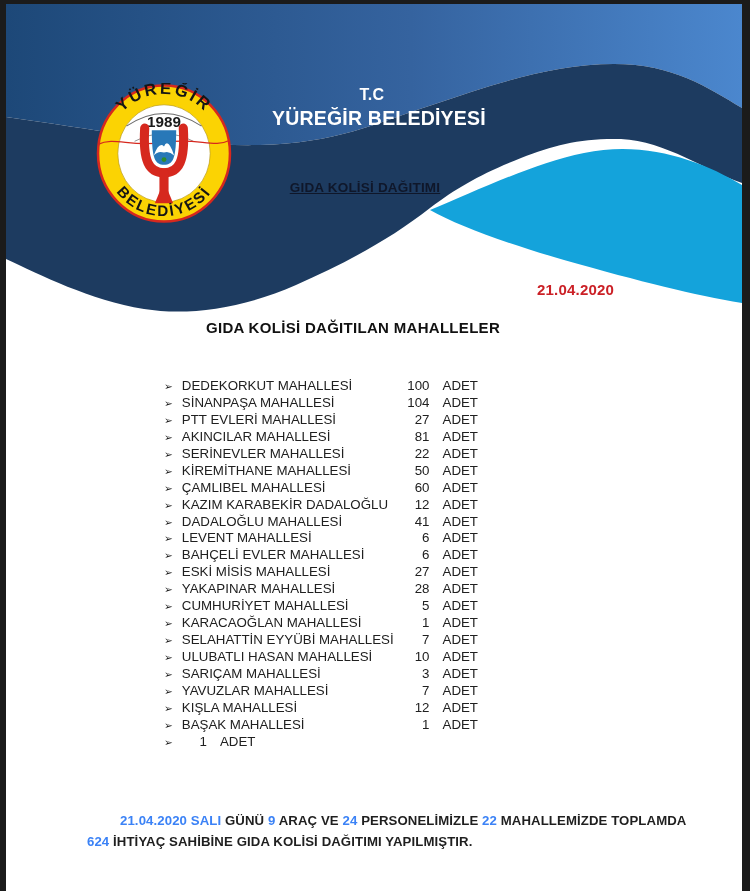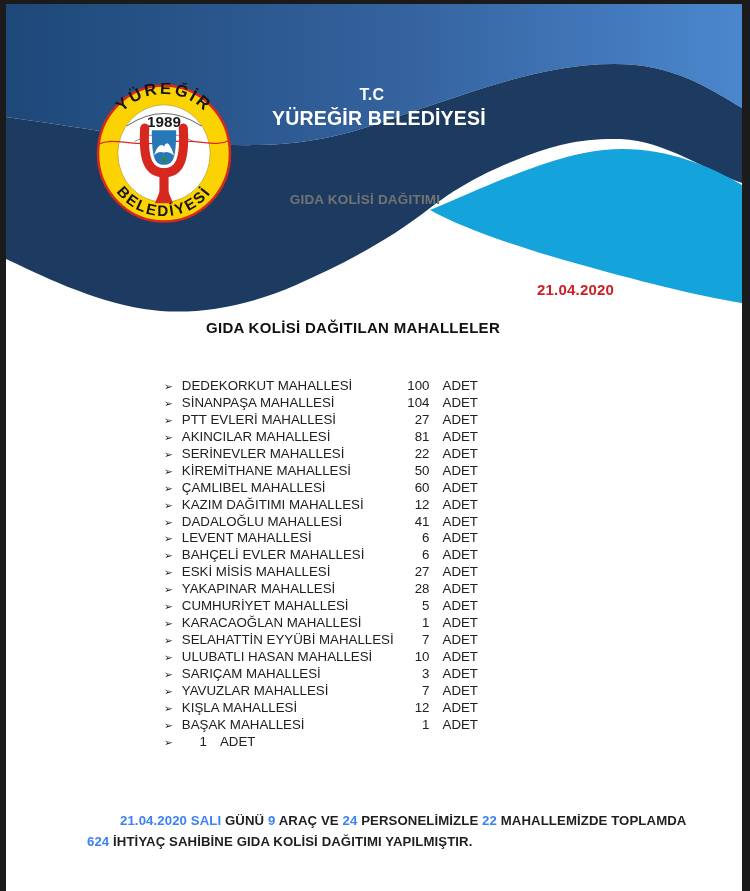--- a/index.html
+++ b/index.html
@@ -13,22 +13,22 @@
     position:absolute;left:6px;top:4px;width:736px;height:887px;
     background:#ffffff;overflow:hidden;
   }
   .hero{position:absolute;left:0;top:0;width:736px;height:315px;}
   .hero svg{display:block;}
   .abs{position:absolute;}
   .org1{left:266px;top:82px;width:200px;text-align:center;
     color:#fff;font-weight:700;font-size:16px;letter-spacing:.3px;}
   .org2{left:266px;top:103px;width:200px;text-align:center;
     color:#fff;font-weight:700;font-size:19.5px;letter-spacing:.2px;white-space:nowrap;}
-  .subtitle{left:259px;top:188px;width:200px;text-align:center;
-    color:#737373;font-weight:700;font-size:13.5px;letter-spacing:.2px;white-space:nowrap;}
+  .subtitle{left:259px;top:176px;width:200px;text-align:center;
+    color:#0f172a;font-weight:700;font-size:13.5px;letter-spacing:.2px;white-space:nowrap;text-decoration:underline;}
   .date{left:531px;top:277px;color:#cb2026;font-weight:700;font-size:15px;letter-spacing:.2px;}
   .logo-box{left:90px;top:79px;width:136px;height:141px;}
   .section-title{left:200px;top:315px;color:#111;font-weight:700;font-size:15px;letter-spacing:.3px;white-space:nowrap;text-align:right;}
   .mlist{left:158px;top:374px;width:314px;color:#202020;font-size:13.3px;}
   .mrow{display:flex;align-items:baseline;height:16.95px;line-height:16.95px;white-space:nowrap;}
   .mrow .bullet{width:18px;font-family:"DejaVu Sans",sans-serif;font-size:10.5px;color:#1a1a1a;}
   .mrow .mname{width:225px;overflow:visible;}
   .mrow .qty{display:inline-block;width:25px;text-align:right;}
   .mrow .adet{margin-left:13px;}
   .summary{left:81px;top:806px;width:585px;font-size:13.2px;font-weight:700;
@@ -135,21 +135,21 @@
         <span class="adet">ADET</span>
       </div>
       <div class="mrow">
         <span class="bullet">➢</span>
         <span class="mname">ÇAMLIBEL MAHALLESİ</span>
         <span class="qty">60</span>
         <span class="adet">ADET</span>
       </div>
       <div class="mrow">
         <span class="bullet">➢</span>
-        <span class="mname">KAZIM DAĞITIMI MAHALLESİ</span>
+        <span class="mname">KAZIM KARABEKİR DADALOĞLU</span>
         <span class="qty">12</span>
         <span class="adet">ADET</span>
       </div>
       <div class="mrow">
         <span class="bullet">➢</span>
         <span class="mname">DADALOĞLU MAHALLESİ</span>
         <span class="qty">41</span>
         <span class="adet">ADET</span>
       </div>
       <div class="mrow">

